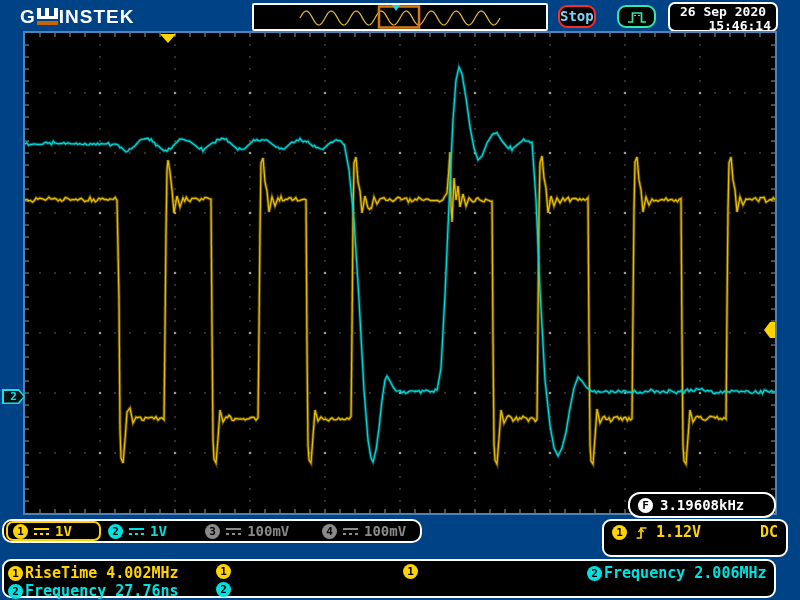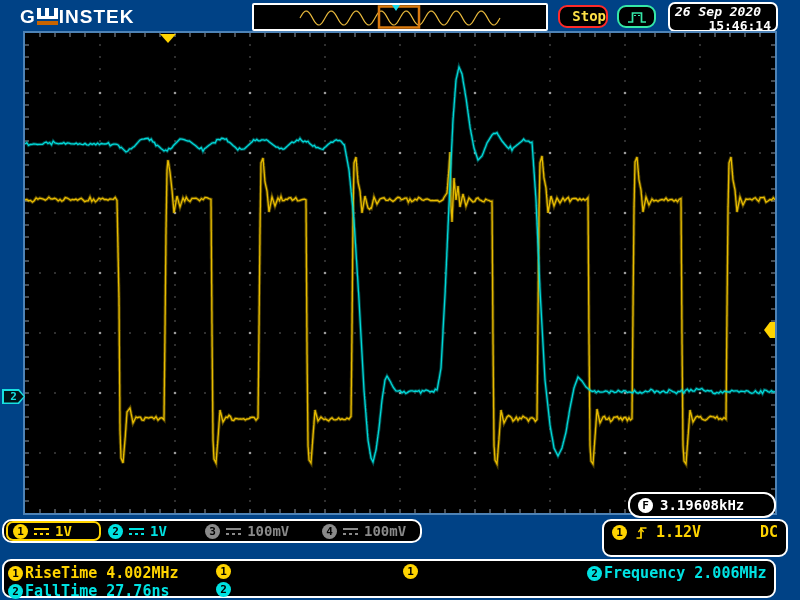--- a/index.html
+++ b/index.html
@@ -8,27 +8,27 @@
   
   #logo{position:absolute;left:20px;top:6px;display:flex;align-items:flex-start;color:#fff;
         font-family:"Liberation Sans","DejaVu Sans",sans-serif;font-weight:bold;font-size:19px;letter-spacing:1px;}
   #logo .wmark{display:inline-block;width:21px;height:19px;position:relative;margin:2px 1px 0 1px;}
   #logo .wmark .bars{position:absolute;left:0;top:0;width:21px;height:11px;
         border-left:4px solid #fff;border-right:4px solid #fff;border-bottom:3px solid #fff;box-sizing:border-box;}
   #logo .wmark .bars:after{content:"";position:absolute;left:4.5px;top:0;width:4px;height:8px;background:#fff;}
   #logo .wmark .underline{position:absolute;left:0;top:13px;width:21px;height:4px;background:#c86400;}
   .hdr-box{position:absolute;background:#000;border:2px solid #fff;border-radius:6px;box-sizing:border-box;}
   #preview{left:252px;top:3px;width:296px;height:28px;border-radius:2px;}
-  #stop-btn{left:558px;top:5px;width:50px;height:23px;border:2px solid #ff2a2a;border-radius:9px;
-            color:#fde047;font-weight:bold;font-size:14px;text-align:right;line-height:19px;background:#000;}
+  #stop-btn{left:558px;top:5px;width:38px;height:23px;border:2px solid #ff2a2a;border-radius:9px;
+            color:#7dd3fc;font-weight:bold;font-size:14px;text-align:left;line-height:19px;background:#000;}
   #run-btn{left:617px;top:5px;width:39px;height:23px;border:2px solid #35e8a8;border-radius:9px;background:#000;
            display:flex;align-items:center;justify-content:center;}
   #datetime{left:668px;top:2px;width:110px;height:30px;border-radius:7px;color:#fff;
             font-size:13px;font-weight:bold;line-height:14px;padding:1px 5px;box-sizing:border-box;}
-  #datetime .d{font-style:italic;} #datetime .t{text-align:right;}
+  #datetime .d{text-align:center;} #datetime .t{text-align:right;}
   
   #grat{position:absolute;left:23px;top:31px;width:754px;height:484px;border:2px solid #4e83b6;
         background:#000;box-sizing:border-box;}
   #grat svg{display:block;}
   
   #ch2-marker{position:absolute;left:2px;top:389px;width:23px;height:15px;}
   #ch2-marker .tag{position:absolute;left:0;top:0;width:23px;height:15px;background:#17e0e0;
       clip-path:polygon(0 0,74% 0,100% 50%,74% 100%,0 100%);}
   #ch2-marker .tag .inner{position:absolute;left:1.5px;top:1.5px;width:20px;height:12px;background:#001418;
       clip-path:polygon(0 0,72% 0,100% 50%,72% 100%,0 100%);
@@ -1090,17 +1090,17 @@
     </svg>
     <span class="lvl">1.12V</span>
     <span class="cplg">DC</span>
   </div>
 
   <div id="meas-box" class="blk">
       <span class="meas-item" style="left: 4px; top: 3px; color: rgb(255, 212, 0);"><span class="circ" style="background:#ffd400">1</span><span>RiseTime 4.002MHz</span></span>
       <span class="meas-item" style="left: 212px; top: 3px; color: rgb(255, 212, 0);"><span class="circ" style="background:#ffd400">1</span></span>
       <span class="meas-item" style="left: 399px; top: 3px; color: rgb(255, 212, 0);"><span class="circ" style="background:#ffd400">1</span></span>
       <span class="meas-item" style="left: 583px; top: 3px; color: rgb(0, 226, 226);"><span class="circ" style="background:#00e2e2">2</span><span>Frequency 2.006MHz</span></span>
-      <span class="meas-item" style="left: 4px; top: 21px; color: rgb(0, 226, 226);"><span class="circ" style="background:#00e2e2">2</span><span>FallTime 27.76ns</span></span>
+      <span class="meas-item" style="left: 4px; top: 21px; color: rgb(0, 226, 226);"><span class="circ" style="background:#00e2e2">2</span><span>Frequency 27.76ns</span></span>
       <span class="meas-item" style="left: 212px; top: 21px; color: rgb(0, 226, 226);"><span class="circ" style="background:#00e2e2">2</span></span>
     </div>
 
 </div>
 
 </body></html>

